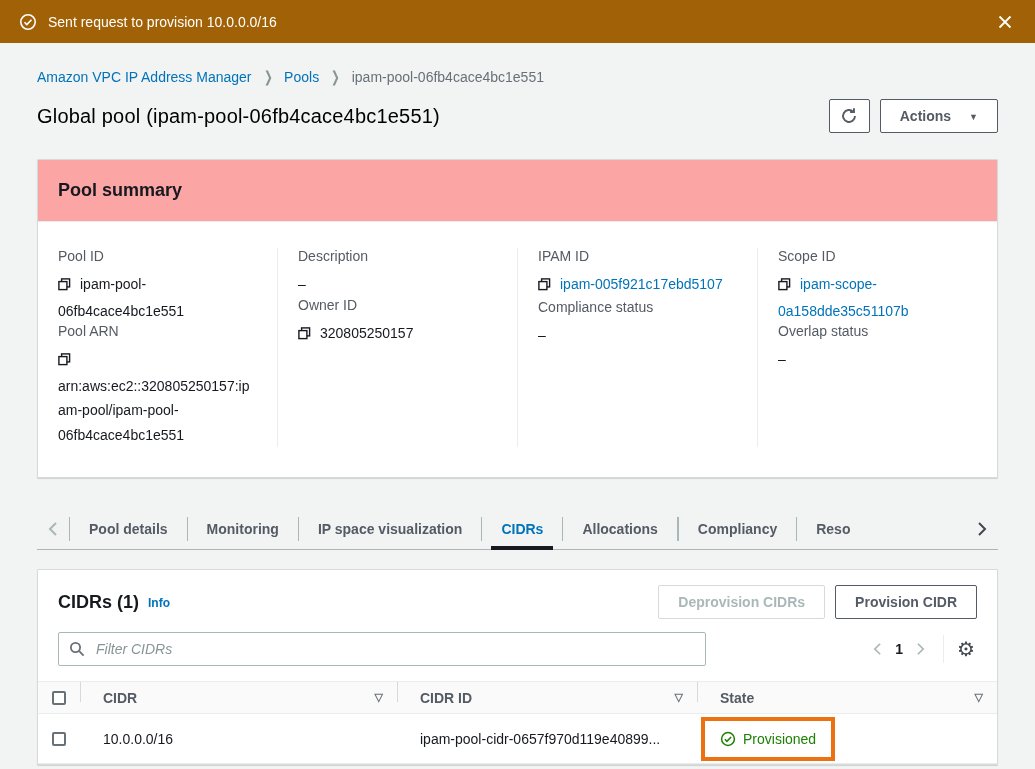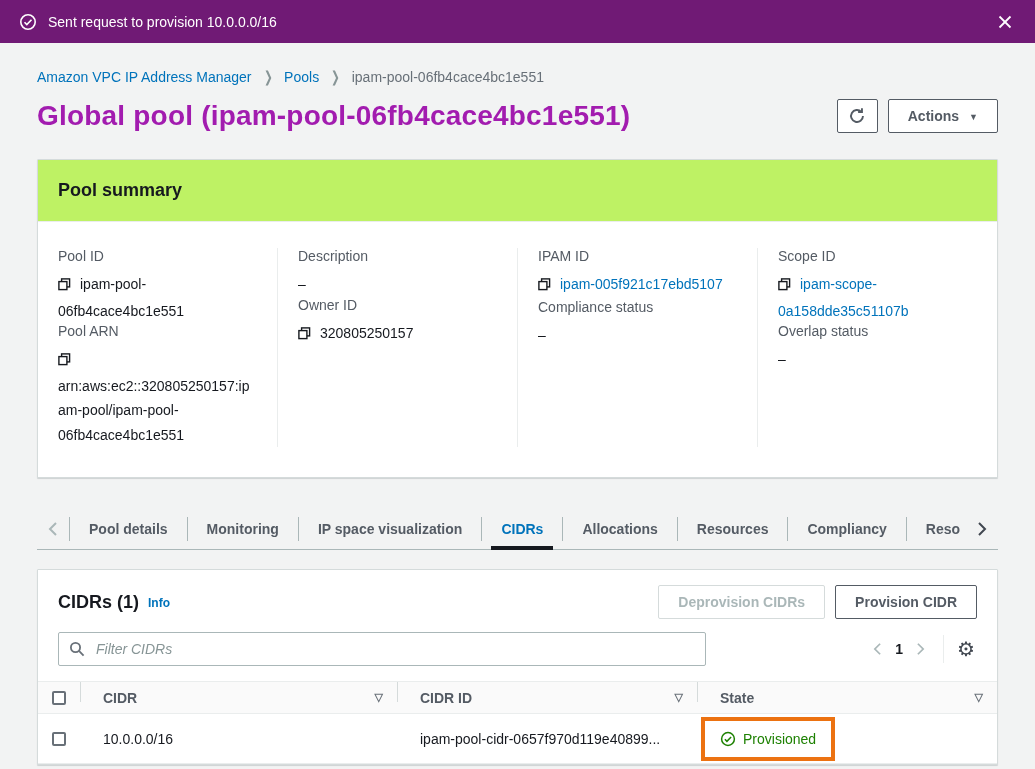--- a/index.html
+++ b/index.html
@@ -4,51 +4,51 @@
 <style>
   * { box-sizing: border-box; }
   html,body { margin:0; padding:0; }
   body {
     width:1035px; height:769px; overflow:hidden;
     background:#f2f3f3; color:#16191f;
     font-family:"Liberation Sans", sans-serif; font-size:14px;
   }
   
   .flashbar {
-    height:43px; background:#701a75; color:#fff;
+    height:43px; background:#a16207; color:#fff;
     display:flex; align-items:center; padding:0 19px; gap:11px;
   }
   .flash-text { font-size:14px; }
   .flash-close { margin-left:auto; cursor:pointer; display:flex; align-items:center; padding:4px; }
   
   .content { padding:0 37px; }
   
   .breadcrumb { margin-top:25px; display:flex; align-items:center; font-size:14px; }
   .crumb-link { color:#0073bb; cursor:pointer; text-decoration:none; }
   .crumb-sep { color:#879596; margin:0 10px; font-size:15px; transform:scaleX(.7); display:inline-block; }
   .crumb-current { color:#687078; }
   
   .page-head { margin-top:13px; display:flex; align-items:center; justify-content:space-between; }
-  .page-title { font-size:28px; font-weight:700; color:#a21caf; letter-spacing:.2px; }
+  .page-title { font-size:20px; font-weight:400; color:#000000; letter-spacing:.2px; }
   .head-actions { display:flex; gap:10px; }
   .btn {
     background:#fff; border:1px solid #545b64; border-radius:2px;
     color:#545b64; font-weight:700; font-size:14px;
-    height:34px; padding:0 19px; display:inline-flex; align-items:center; gap:10px; cursor:pointer;
+    height:34px; padding:0 19px; display:inline-flex; align-items:center; gap:18px; cursor:pointer;
   }
   .btn-icon-only { width:41px; padding:0; justify-content:center; }
   .btn-disabled { border-color:#d5dbdb; color:#aab7b8; cursor:default; }
   .caret { font-size:9px; position:relative; top:1px; }
   
   .card {
     background:#fff; border:1px solid #d5dbdb; border-radius:1px;
     box-shadow:0 1px 1px 0 rgba(0,28,36,.15);
   }
   .summary-card { margin-top:26px; }
-  .card-header { background:#bef264; border-bottom:1px solid #eaeded; padding:20px; }
+  .card-header { background:#fca5a5; border-bottom:1px solid #eaeded; padding:20px; }
   .card-title { font-size:18px; font-weight:700; color:#16191f; }
   .summary-body { display:flex; padding:26px 0 30px; }
   .sum-col { flex:1; padding:0 20px; border-right:1px solid #eaeded; min-width:0; }
   .sum-col:last-child { border-right:none; }
   .field + .field { }
   .f-label { color:#545b64; margin-bottom:8px; }
   .f-value { color:#16191f; line-height:1.75; overflow-wrap:anywhere; }
   .copy-ic { display:inline-block; vertical-align:-2px; margin-right:9px; cursor:pointer; }
   .link-blue { color:#0073bb; cursor:pointer; }
   
@@ -240,21 +240,20 @@
     <span class="tab">Pool details</span>
     <span class="tab-sep"></span>
     <span class="tab">Monitoring</span>
     <span class="tab-sep"></span>
     <span class="tab">IP space visualization</span>
     <span class="tab-sep"></span>
     <span class="tab active">CIDRs</span>
     <span class="tab-sep"></span>
     <span class="tab">Allocations</span>
     <span class="tab-sep"></span>
-    <span class="tab">Resources</span>
     <span class="tab-sep"></span>
     <span class="tab">Compliancy</span>
     <span class="tab-sep"></span>
     <span class="tab tab-truncated">Reso</span>
     <span class="tab-chevron right">
       <svg width="10" height="16" viewBox="0 0 10 16" fill="none" stroke="currentColor" stroke-width="2">
           <polyline points="2,2 8,8 2,14"></polyline>
         </svg>
     </span>
   </div>

